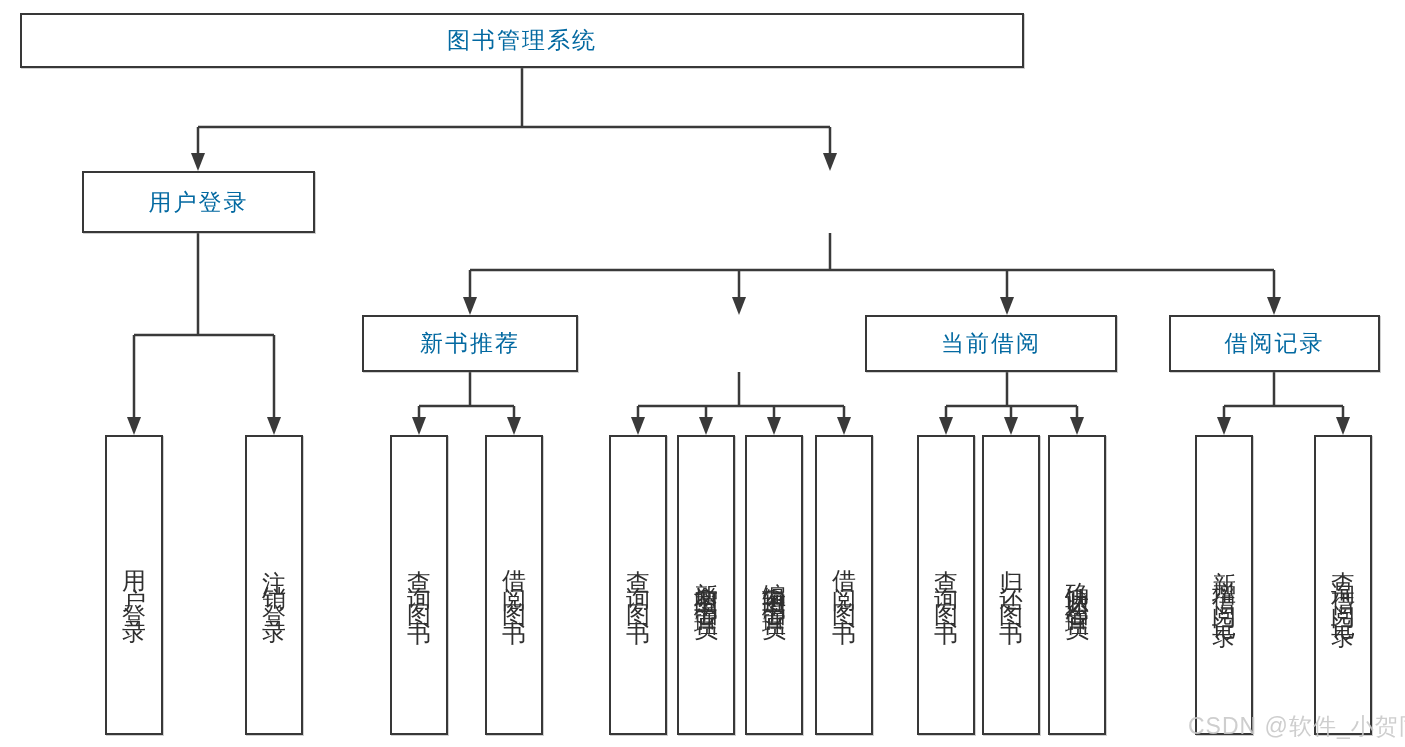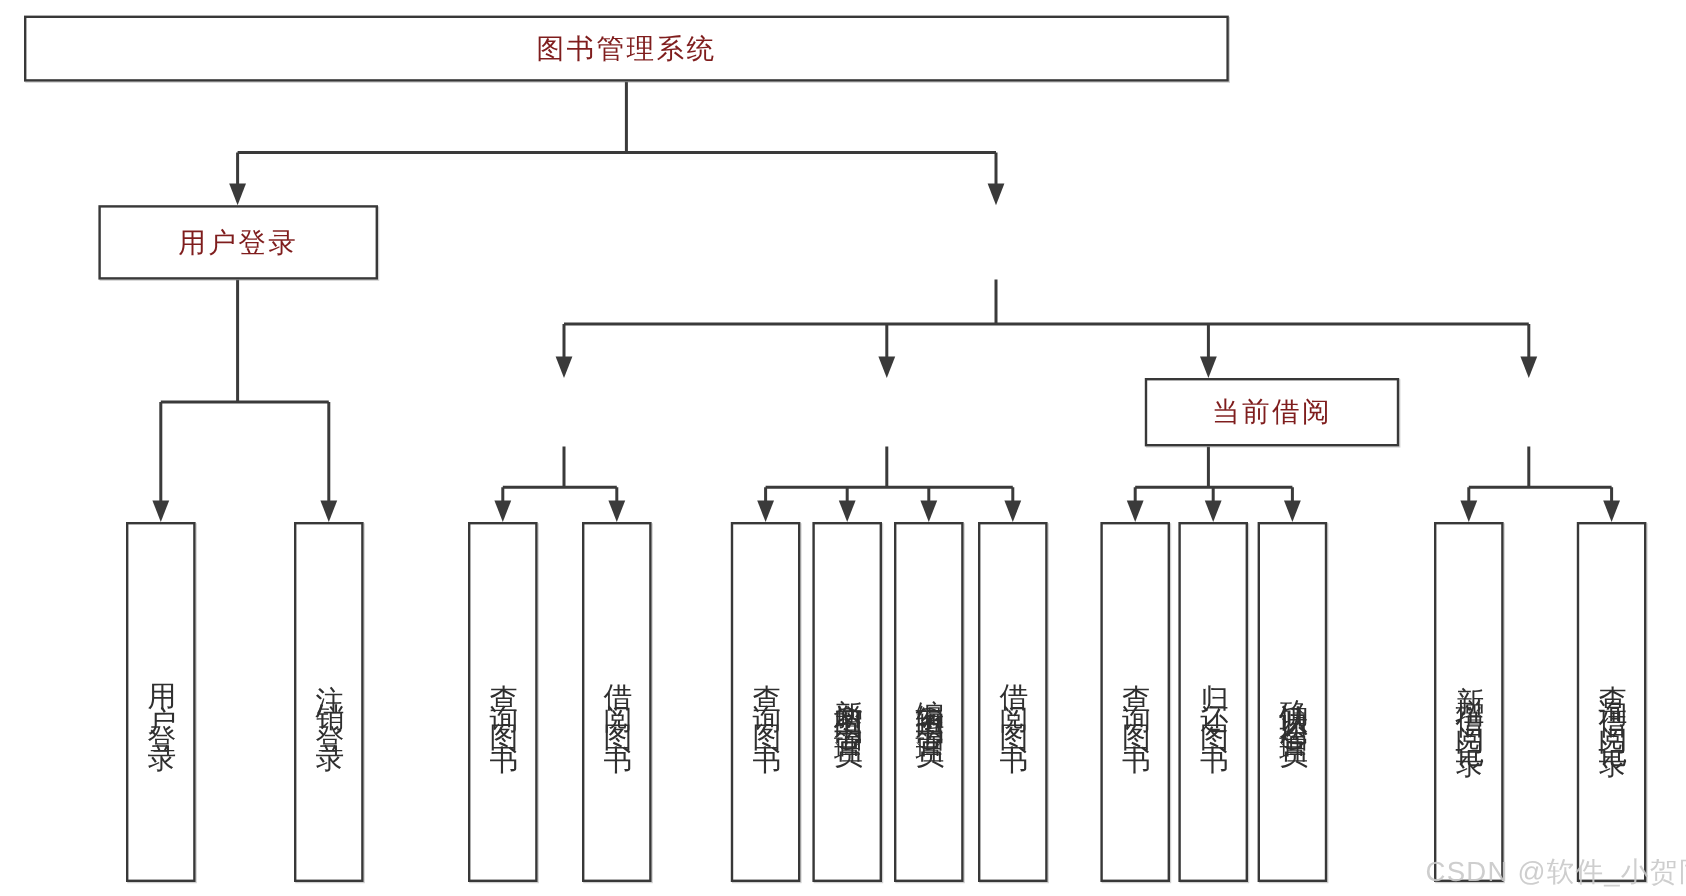--- a/index.html
+++ b/index.html
@@ -20,21 +20,21 @@
     background: #ffffff;
     border: 2.5px solid #383838;
     box-shadow: 1px 1px 0 rgba(120,120,120,0.35);
     box-sizing: border-box;
     display: flex;
     align-items: center;
     justify-content: center;
     z-index: 2;
   }
   .hlabel {
-    color: #7f1d1d;
+    color: #0369a1;
     font-size: 23px;
     letter-spacing: 2px;
     white-space: nowrap;
   }
   .vlabel {
     color: #2f2f2f;
     font-size: 24px;
     writing-mode: vertical-rl;
     line-height: 1.0;
     white-space: nowrap;
@@ -106,22 +106,28 @@
   </svg>
 
   <div class="box" style="left:20px;top:13px;width:1004px;height:55px">
     <span class="hlabel">图书管理系统</span>
   </div>
 
   <div class="box" style="left:82px;top:171px;width:233px;height:62px">
     <span class="hlabel">用户登录</span>
   </div>
 
-  <div class="box" style="left:954px;top:315px;width:212px;height:57px">
+  <div class="box" style="left:362px;top:315px;width:216px;height:57px">
+    <span class="hlabel">新书推荐</span>
+  </div>
+  <div class="box" style="left:865px;top:315px;width:252px;height:57px">
     <span class="hlabel">当前借阅</span>
+  </div>
+  <div class="box" style="left:1169px;top:315px;width:211px;height:57px">
+    <span class="hlabel">借阅记录</span>
   </div>
 
   <div class="box" style="left:105px;top:435px;width:58px;height:300px">
     <span class="vlabel sp-lg">用户登录</span>
   </div>
   <div class="box" style="left:245px;top:435px;width:58px;height:300px">
     <span class="vlabel sp-lg">注销登录</span>
   </div>
 
   <div class="box" style="left:390px;top:435px;width:58px;height:300px">

